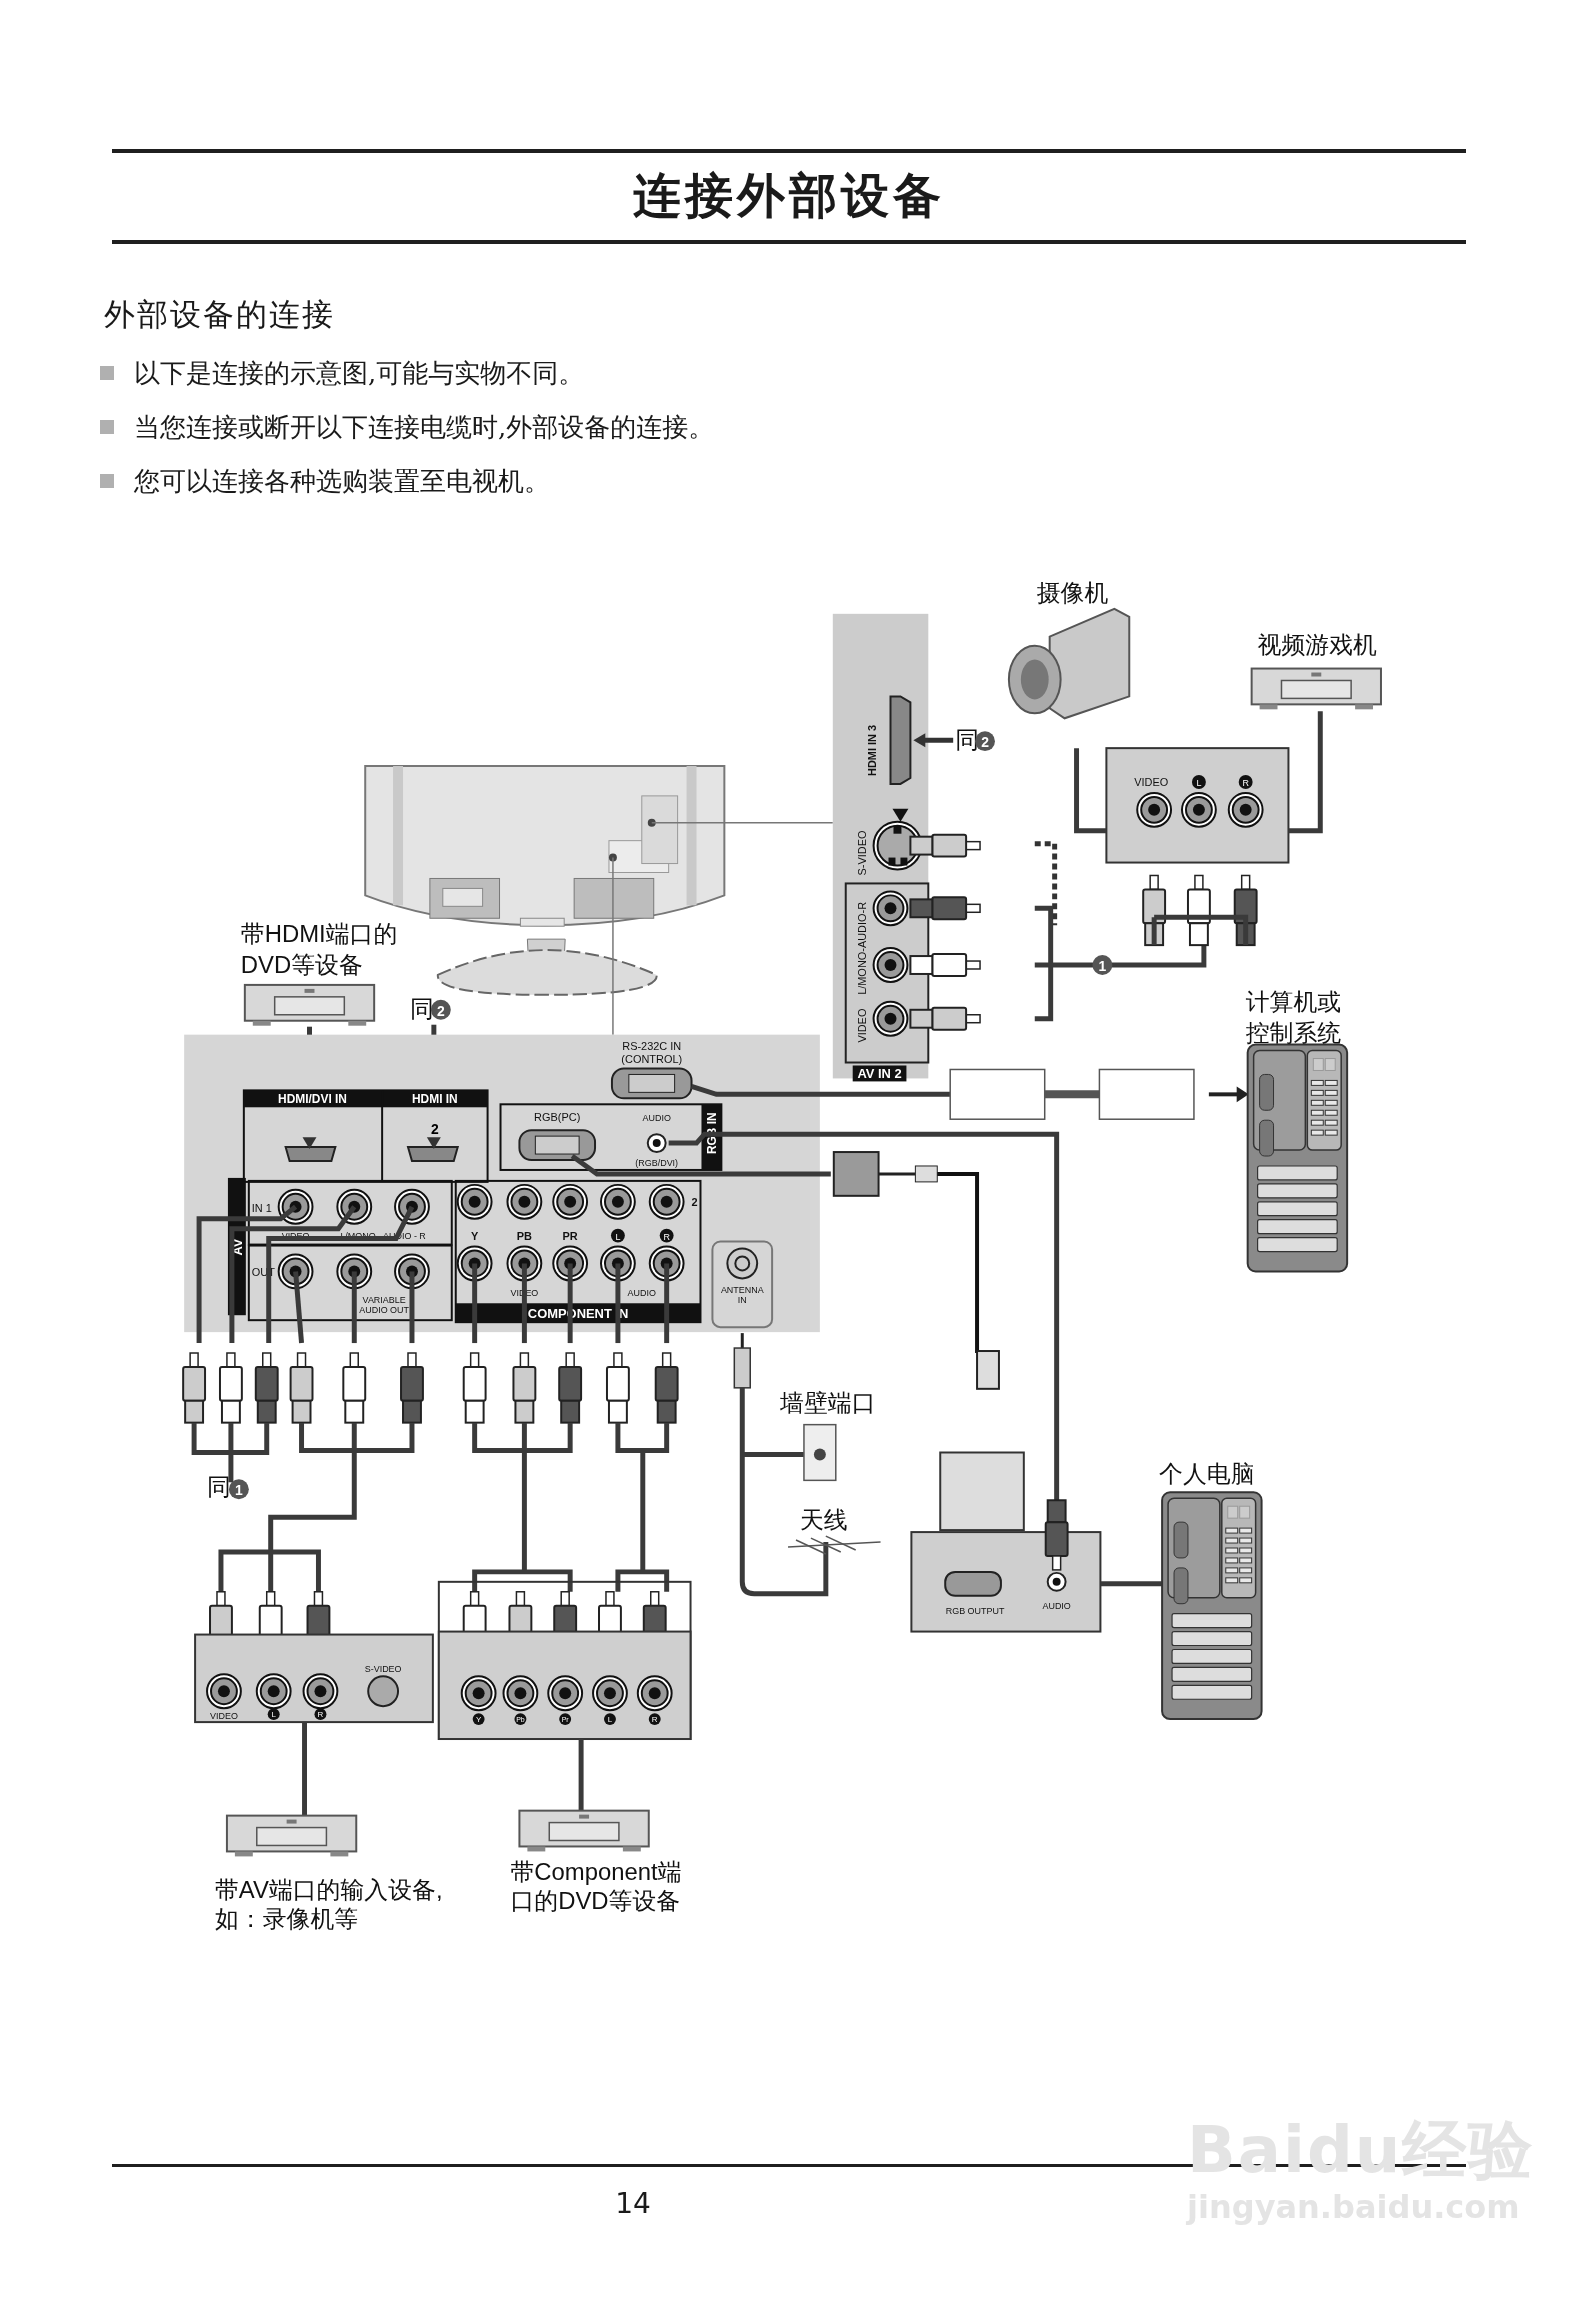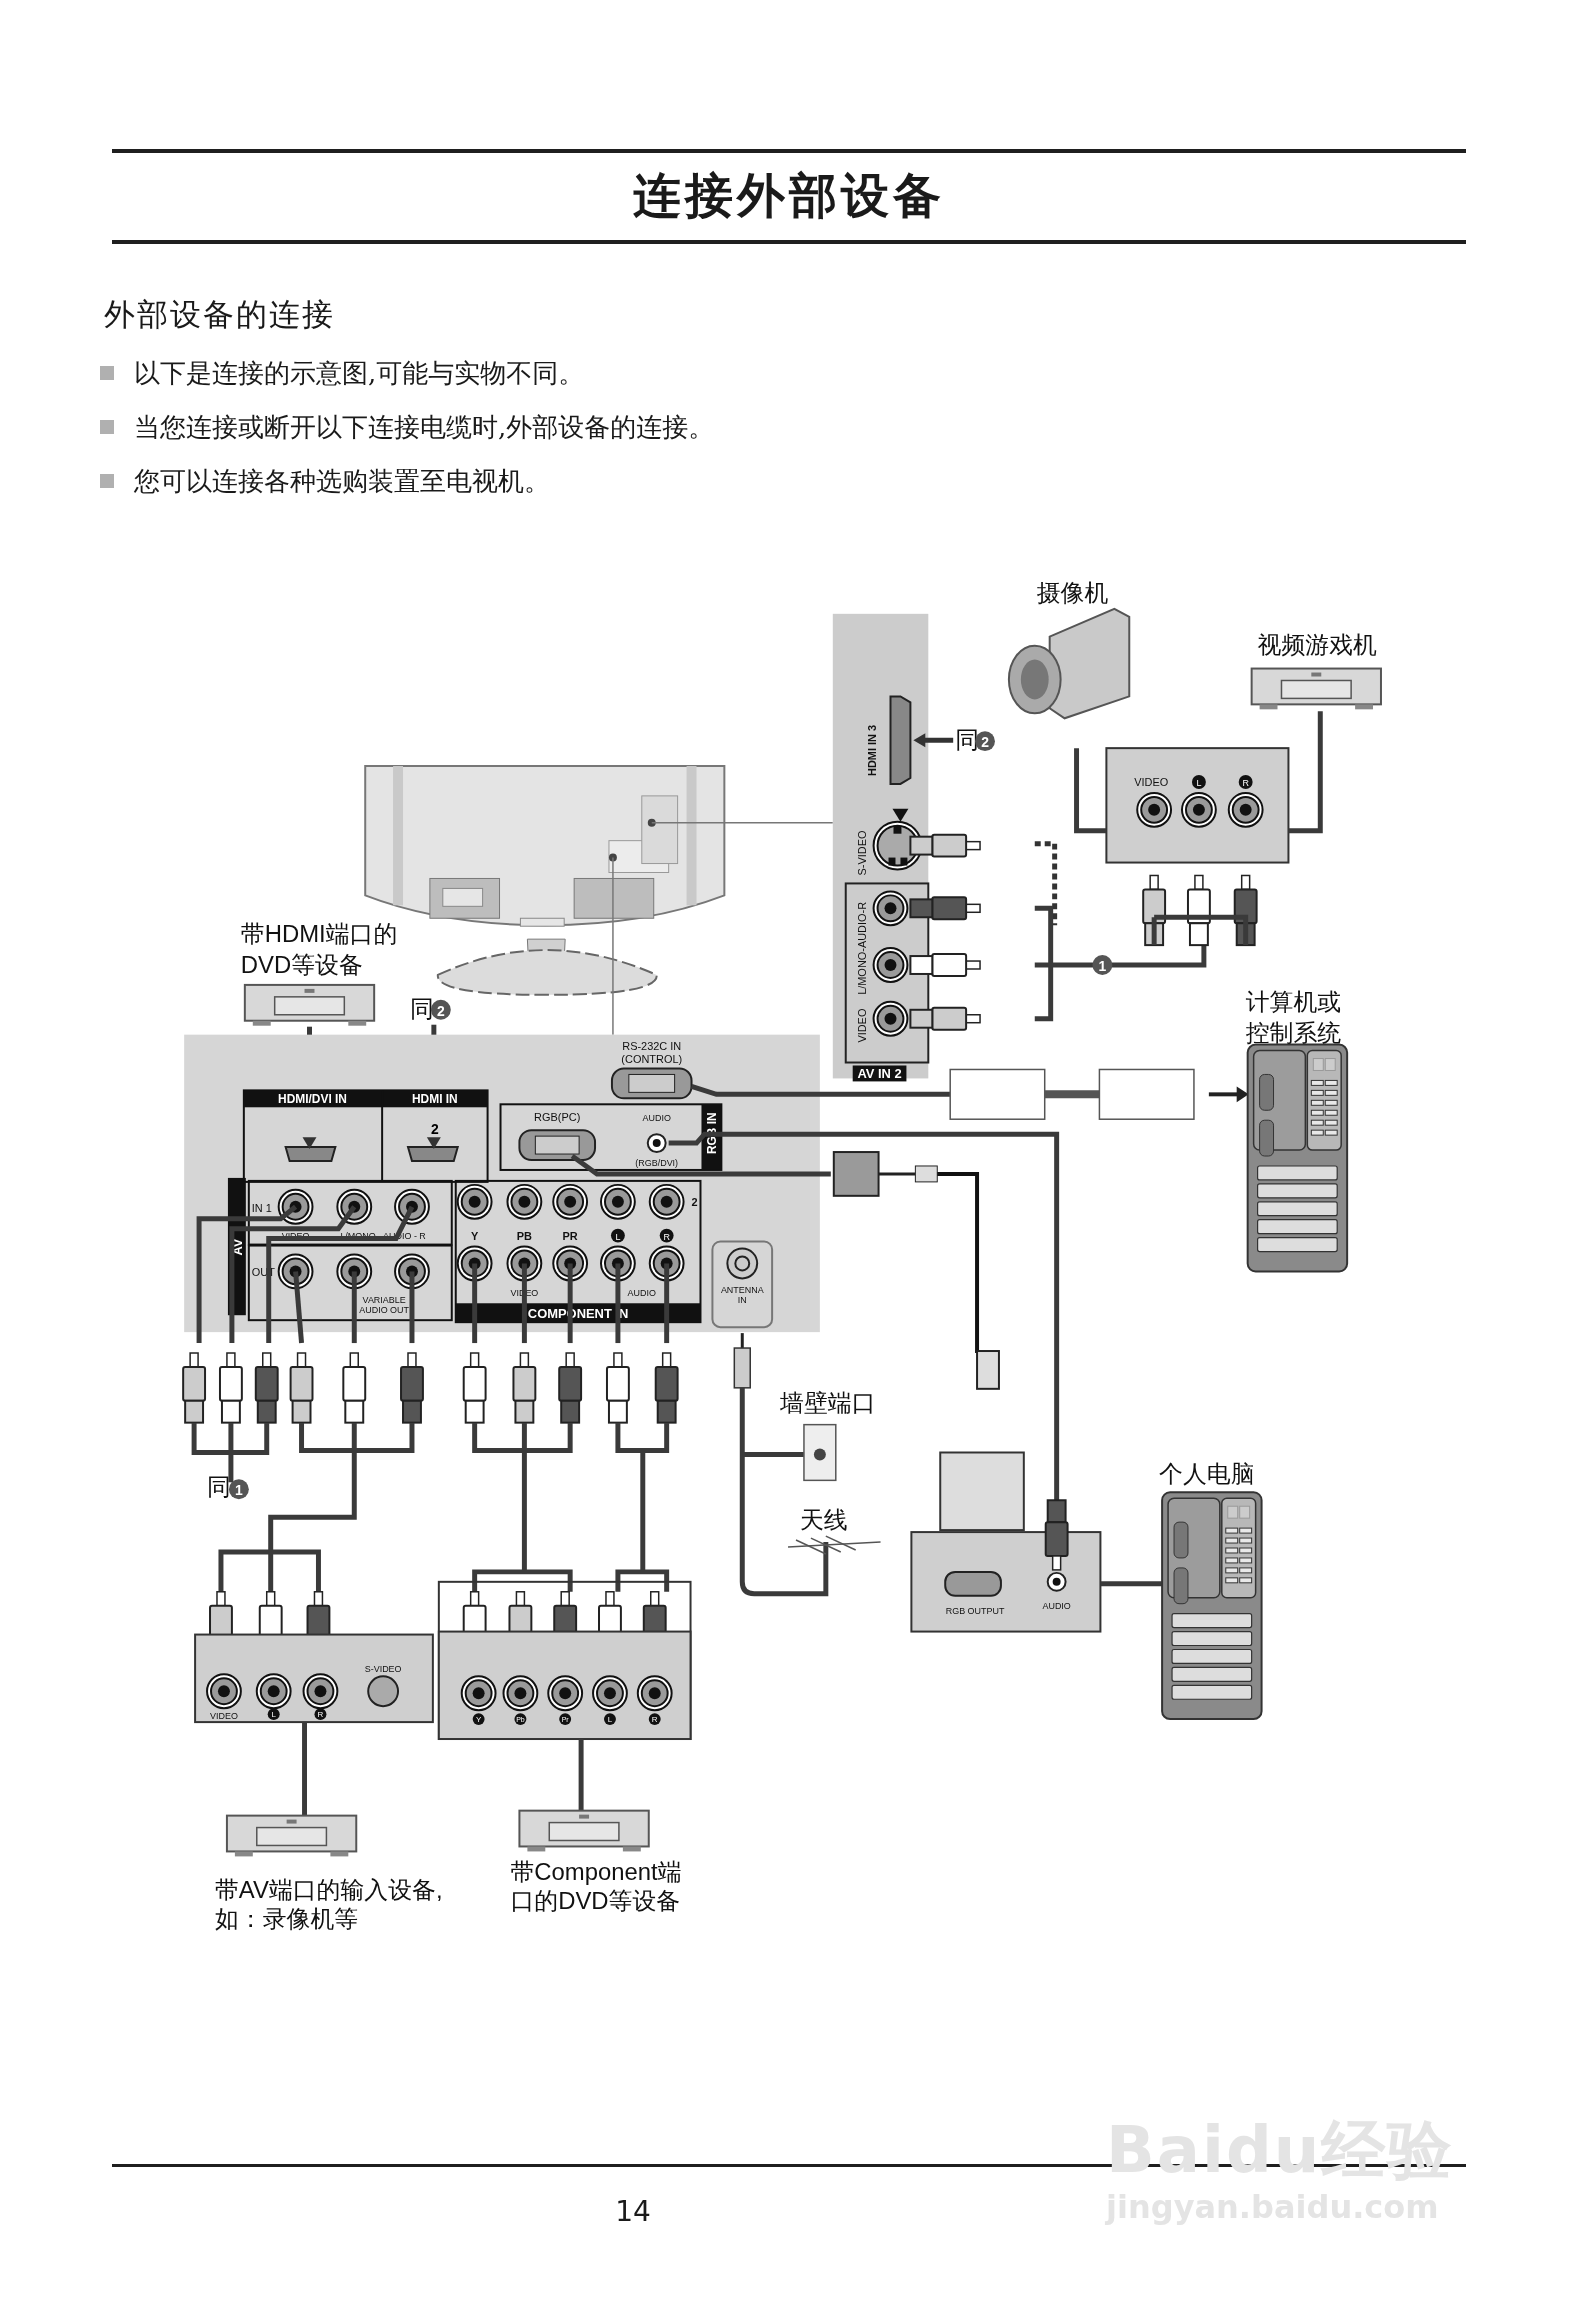--- a/index.html
+++ b/index.html
@@ -3,22 +3,22 @@
 <meta charset="utf-8">
 <style>
   html,body{margin:0;padding:0;background:#fff;}
   body{width:1589px;height:2323px;position:relative;overflow:hidden;font-family:"DejaVu Sans",sans-serif;color:#1a1a1a;}
   .rule{position:absolute;left:112px;width:1354px;height:4px;background:#1f1f1f;}
   .title{position:absolute;left:112px;width:1354px;top:164px;text-align:center;font-size:48px;font-weight:bold;letter-spacing:4px;}
   .section{position:absolute;left:104px;top:294px;font-size:31px;letter-spacing:2px;}
   .bullets{position:absolute;left:100px;top:346px;margin:0;padding:0;list-style:none;}
   .bullets li{font-family:"DejaVu Serif",serif;font-size:26px;height:54px;line-height:40px;display:flex;align-items:center;}
   .bullets .sq{display:inline-block;width:14px;height:14px;background:#b0b0b0;margin-right:20px;}
-  .pagenum{position:absolute;left:0;width:1266px;top:2187px;text-align:center;font-size:28px;margin-top:8px;}
-  .watermark{position:absolute;left:1106px;top:2107px;color:#e4e4e4;font-weight:bold;}
+  .pagenum{position:absolute;left:0;width:1266px;top:2187px;text-align:center;font-size:28px;}
+  .watermark{position:absolute;left:1187px;top:2107px;color:#e4e4e4;font-weight:bold;}
   .watermark .wm1{font-size:64px;letter-spacing:2px;}
   .watermark .wm2{font-size:32px;margin-top:-6px;}
   svg#diagram{position:absolute;left:0;top:0;}
   svg text{font-family:"Liberation Sans",sans-serif;}
   .lbl{font-size:24px;fill:#111;}
   .small{font-size:11px;fill:#111;}
   .tiny{font-size:9px;fill:#111;}
 </style>
 </head>
 <body>

